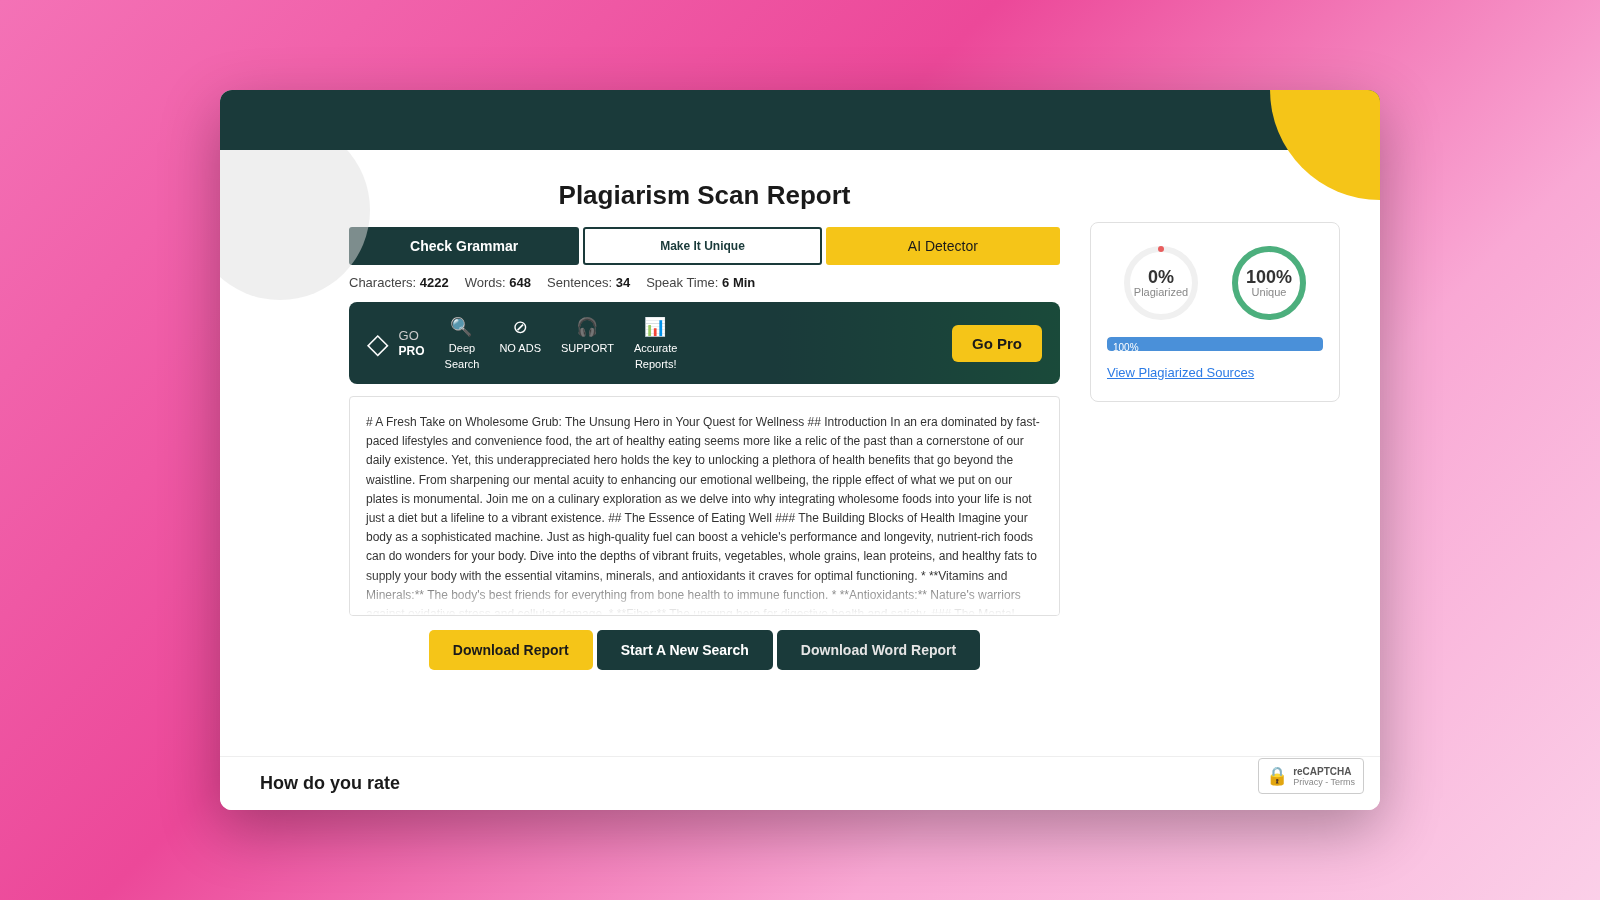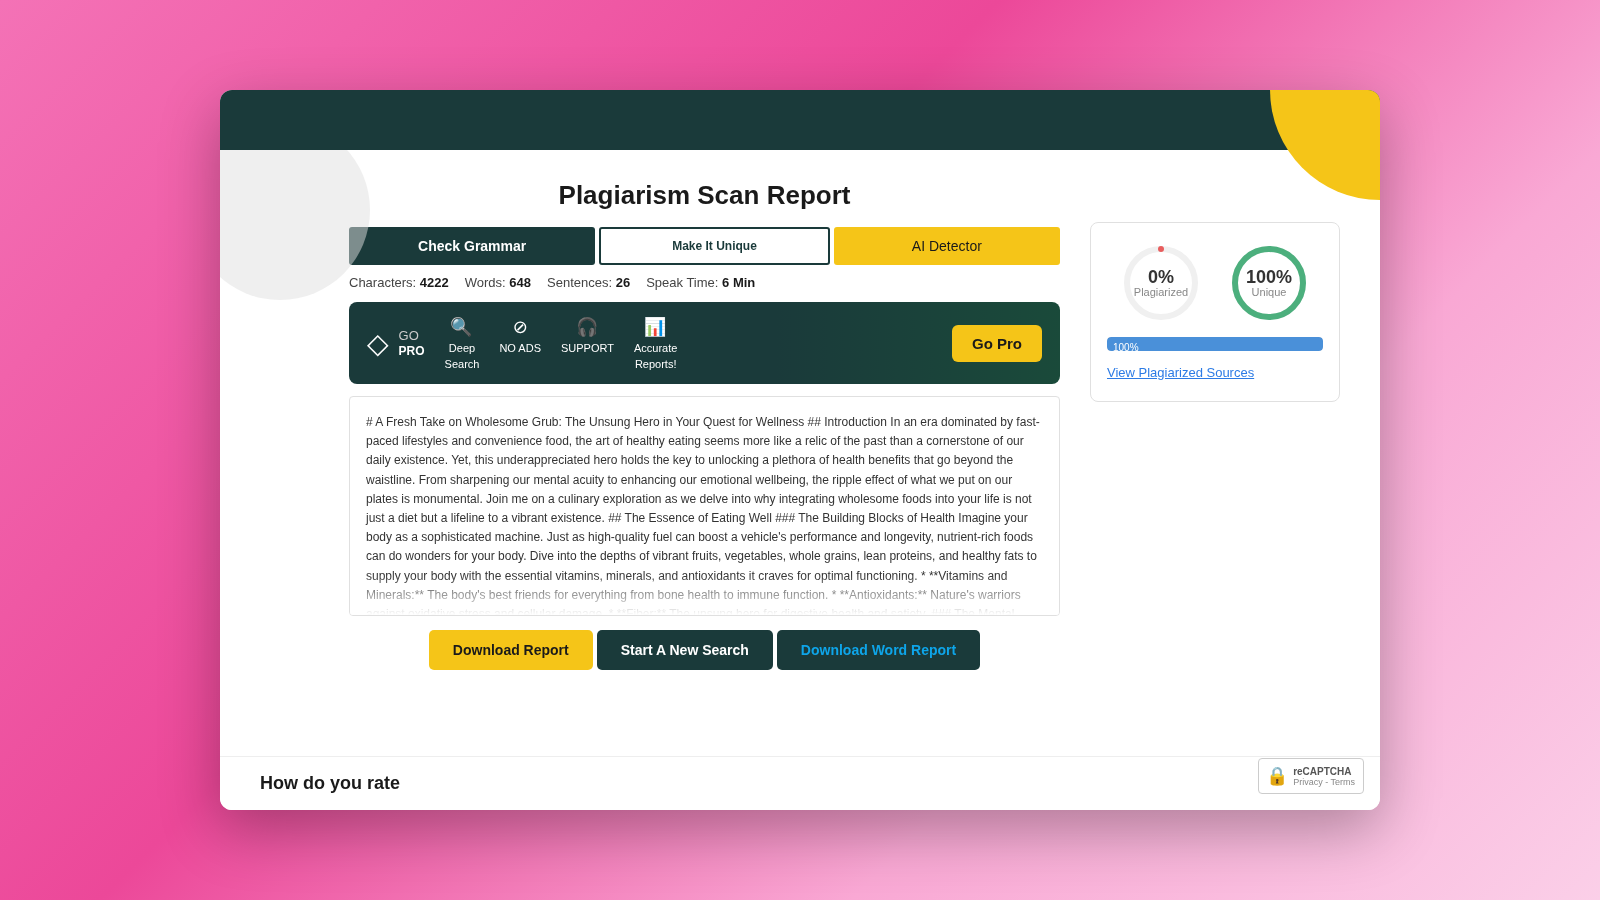--- a/index.html
+++ b/index.html
@@ -97,21 +97,21 @@
     .action-buttons {
       display: flex;
       gap: 4px;
       margin-bottom: 10px;
       width: 100%;
     }
     .btn-check-grammar {
       background: #1a3a3a;
       color: #fff;
       border: none;
-      padding: 10px 32px;
+      padding: 10px 20px;
       font-size: 14px;
       font-weight: bold;
       cursor: pointer;
       border-radius: 3px;
       flex: 1;
     }
     .btn-make-unique {
       background: #fff;
       color: #1a3a3a;
       border: 2px solid #1a3a3a;
@@ -256,21 +256,21 @@
       color: #fff;
       border: none;
       padding: 12px 24px;
       font-size: 14px;
       font-weight: bold;
       border-radius: 5px;
       cursor: pointer;
     }
     .btn-download-word {
       background: #1a3a3a;
-      color: #0ea5e9;
+      color: #e5e5e5;
       border: none;
       padding: 4px 24px;
       font-size: 14px;
       font-weight: bold;
       border-radius: 5px;
       cursor: pointer;
     }
     
     .score-card {
       background: #fff;
@@ -413,21 +413,21 @@
         </div>
 
         <div class="stats-row">
           <span>
             <span>Characters:</span> <strong>4222</strong>
           </span>
           <span>
             <span>Words:</span> <strong>648</strong>
           </span>
           <span>
-            <span>Sentences:</span> <strong>26</strong>
+            <span>Sentences:</span> <strong>34</strong>
           </span>
           <span>
             <span>Speak Time:</span> <strong>6 Min</strong>
           </span>
         </div>
 
         <div class="pro-banner">
           <div class="pro-banner-left">
             <div class="diamond-icon">◇</div>
             <div class="go-pro-text">

